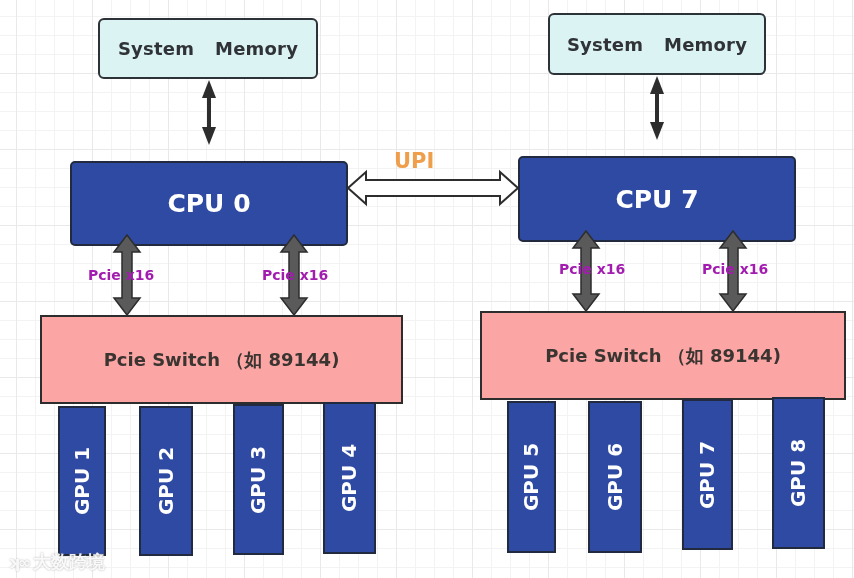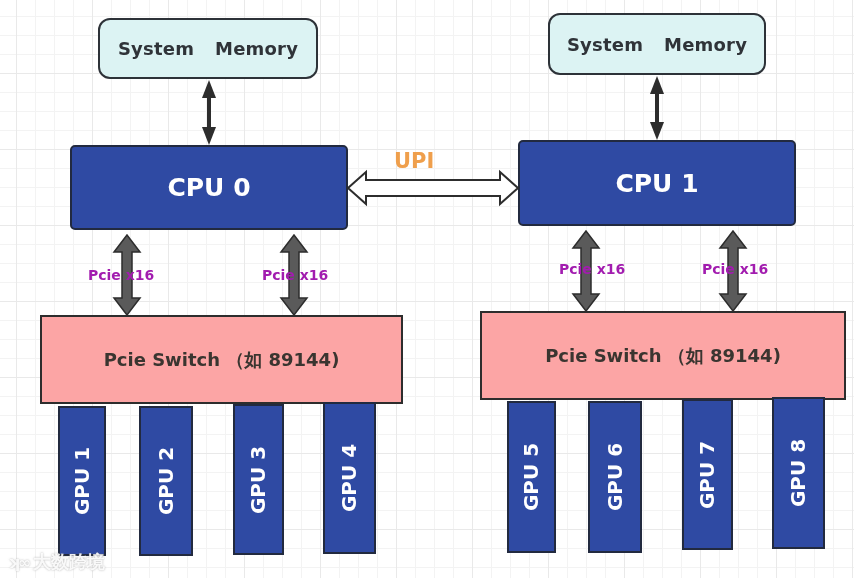--- a/index.html
+++ b/index.html
@@ -10,26 +10,26 @@
       linear-gradient(to right, #e9e9e9 1px, transparent 1px),
       linear-gradient(to bottom, #e9e9e9 1px, transparent 1px),
       linear-gradient(to right, #f3f3f3 1px, transparent 1px),
       linear-gradient(to bottom, #f3f3f3 1px, transparent 1px);
     background-size: 76px 76px, 76px 76px, 19px 19px, 19px 19px;
     background-position: 16px -3px, 16px -3px, 16px -3px, 16px -3px;
     font-family: "DejaVu Sans", "Liberation Sans", sans-serif;
   }
   .node { position: absolute; box-sizing: border-box; display: flex; align-items: center; justify-content: center; font-weight: bold; }
   .mem {
-    background: #dcf3f3; border: 2px solid #2d3238; border-radius: 12px;
+    background: #dcf3f3; border: 2px solid #2d3238; border-radius: 6px;
     color: #2f3338; font-size: 18px; letter-spacing: 0.2px; word-spacing: 4px;
   }
   .cpu {
     background: #2f4aa3; border: 2px solid #222a3f; border-radius: 5px;
-    color: #ffffff; font-size: 25px;
+    color: #ffffff; font-size: 25px; margin-top: 16px;
   }
   .switch {
     background: #fca5a5; border: 2px solid #2d2d2d;
     color: #3a3530; font-size: 18px; white-space: pre;
   }
   .gpu {
     background: #2f4aa3; border: 2px solid #222a3f;
     color: #ffffff; font-size: 20px;
   }
   .gpu span { display: inline-block; transform: rotate(-90deg); white-space: nowrap; }
@@ -70,21 +70,21 @@
     <span>GPU 3</span>
   </div>
 <div class="node gpu" style="left:323px;top:402px;width:53px;height:152px;">
     <span>GPU 4</span>
   </div>
 
 <div class="node mem" style="left:548px;top:13px;width:218px;height:62px;">
   <span style="white-space:pre;">System  Memory</span>
 </div>
 <div class="node cpu" style="left:518px;top:140px;width:278px;height:86px;">
-  <span>CPU 1</span>
+  <span>CPU 7</span>
 </div>
 <div class="node switch" style="left:480px;top:311px;width:366px;height:89px;">
   <span>Pcie Switch （如 89144)</span>
 </div>
 <div class="node gpu" style="left:507px;top:401px;width:49px;height:152px;">
     <span>GPU 5</span>
   </div>
 <div class="node gpu" style="left:588px;top:401px;width:54px;height:152px;">
     <span>GPU 6</span>
   </div>

